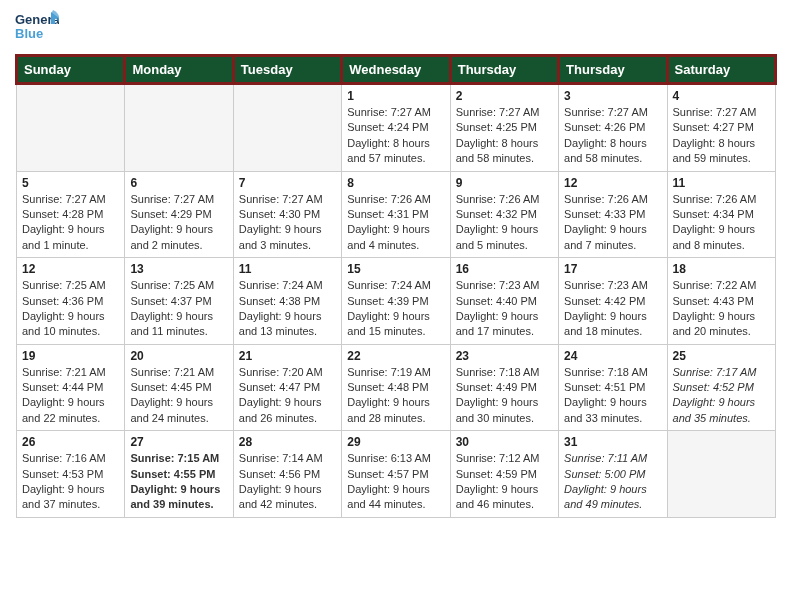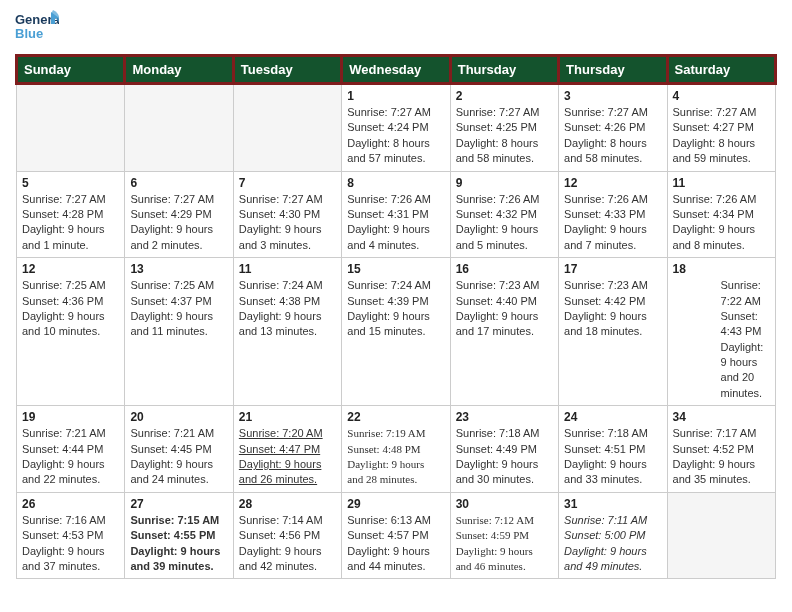--- a/index.html
+++ b/index.html
@@ -238,21 +238,21 @@
           </td>
           <td>
             <div class="day-number">17</div>
             <div class="day-info" style="white-space: pre-line;">Sunrise: 7:23 AM
 Sunset: 4:42 PM
 Daylight: 9 hours
 and 18 minutes.</div>
           </td>
           <td>
             <div class="day-number">18</div>
-            <div class="day-info" style="white-space: pre-line; margin-left: 48px;">Sunrise: 7:22 AM
+            <div class="day-info" style="white-space: pre-line;">Sunrise: 7:22 AM
 Sunset: 4:43 PM
 Daylight: 9 hours
 and 20 minutes.</div>
           </td>
         </tr>
         <tr class="week-row">
           <td>
             <div class="day-number">19</div>
             <div class="day-info" style="white-space: pre-line;">Sunrise: 7:21 AM
 Sunset: 4:44 PM
@@ -261,49 +261,49 @@
           </td>
           <td>
             <div class="day-number">20</div>
             <div class="day-info" style="white-space: pre-line;">Sunrise: 7:21 AM
 Sunset: 4:45 PM
 Daylight: 9 hours
 and 24 minutes.</div>
           </td>
           <td>
             <div class="day-number">21</div>
-            <div class="day-info" style="white-space: pre-line; text-decoration: underline;">Sunrise: 7:20 AM
+            <div class="day-info" style="white-space: pre-line;">Sunrise: 7:20 AM
 Sunset: 4:47 PM
 Daylight: 9 hours
 and 26 minutes.</div>
           </td>
           <td>
             <div class="day-number">22</div>
-            <div class="day-info" style="white-space: pre-line; font-family: Liberation Serif, serif;">Sunrise: 7:19 AM
+            <div class="day-info" style="white-space: pre-line;">Sunrise: 7:19 AM
 Sunset: 4:48 PM
 Daylight: 9 hours
 and 28 minutes.</div>
           </td>
           <td>
             <div class="day-number">23</div>
             <div class="day-info" style="white-space: pre-line;">Sunrise: 7:18 AM
 Sunset: 4:49 PM
 Daylight: 9 hours
 and 30 minutes.</div>
           </td>
           <td>
             <div class="day-number">24</div>
             <div class="day-info" style="white-space: pre-line;">Sunrise: 7:18 AM
 Sunset: 4:51 PM
 Daylight: 9 hours
 and 33 minutes.</div>
           </td>
           <td>
-            <div class="day-number">34</div>
-            <div class="day-info" style="white-space: pre-line;">Sunrise: 7:17 AM
+            <div class="day-number">25</div>
+            <div class="day-info" style="white-space: pre-line; font-style: italic;">Sunrise: 7:17 AM
 Sunset: 4:52 PM
 Daylight: 9 hours
 and 35 minutes.</div>
           </td>
         </tr>
         <tr class="week-row">
           <td>
             <div class="day-number">26</div>
             <div class="day-info" style="white-space: pre-line;">Sunrise: 7:16 AM
 Sunset: 4:53 PM
@@ -326,21 +326,21 @@
           </td>
           <td>
             <div class="day-number">29</div>
             <div class="day-info" style="white-space: pre-line;">Sunrise: 6:13 AM
 Sunset: 4:57 PM
 Daylight: 9 hours
 and 44 minutes.</div>
           </td>
           <td>
             <div class="day-number">30</div>
-            <div class="day-info" style="white-space: pre-line; font-family: Liberation Serif, serif;">Sunrise: 7:12 AM
+            <div class="day-info" style="white-space: pre-line;">Sunrise: 7:12 AM
 Sunset: 4:59 PM
 Daylight: 9 hours
 and 46 minutes.</div>
           </td>
           <td>
             <div class="day-number">31</div>
             <div class="day-info" style="white-space: pre-line; font-style: italic;">Sunrise: 7:11 AM
 Sunset: 5:00 PM
 Daylight: 9 hours
 and 49 minutes.</div>

